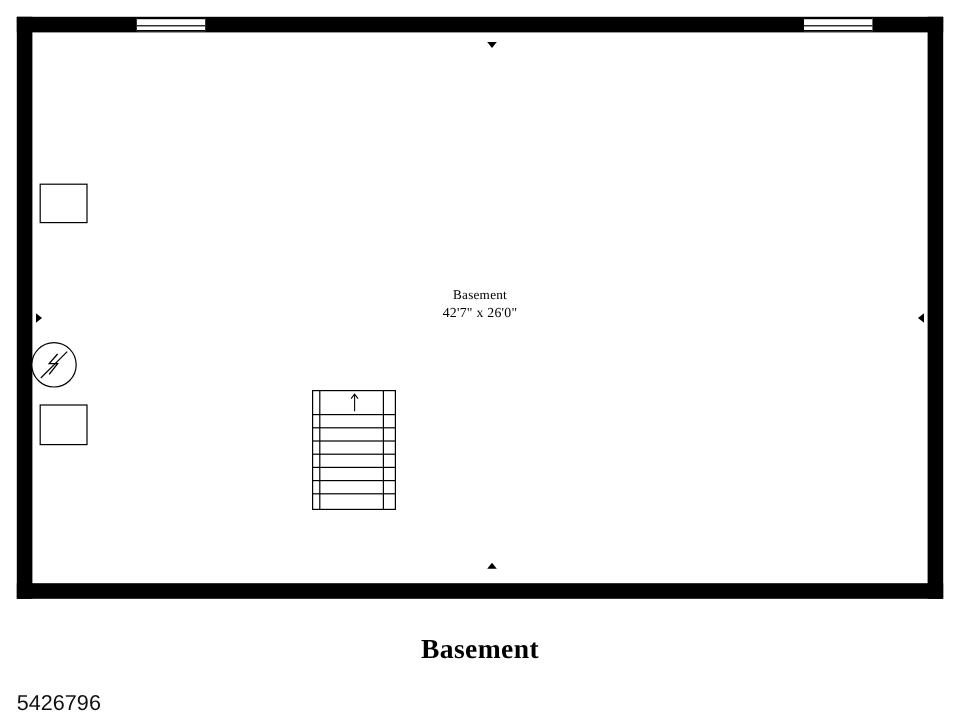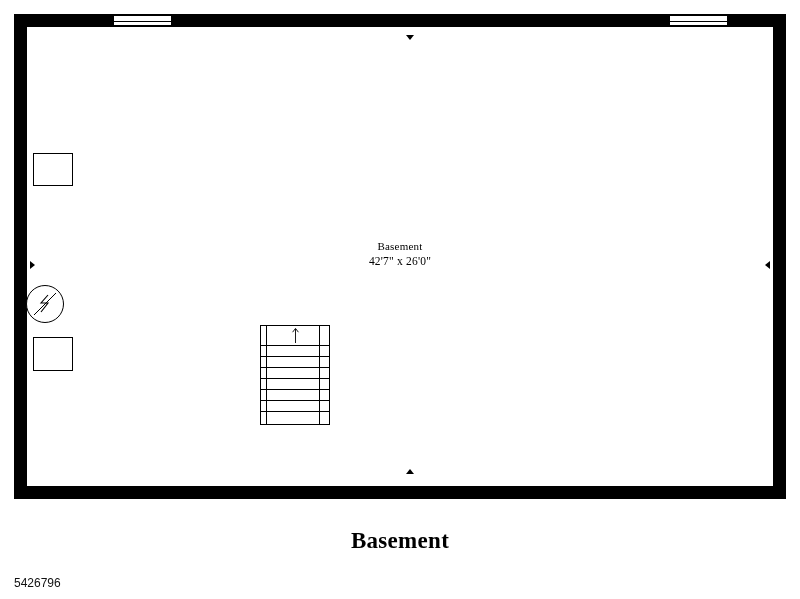--- a/index.html
+++ b/index.html
@@ -184,21 +184,21 @@
     font-weight: bold;
     letter-spacing: 0.3px;
   }
 
   
   #footer-id {
     position: absolute;
     left: 14px;
     top: 576px;
     font-family: "Liberation Sans", sans-serif;
-    font-size: 12px;
+    font-size: 18px;
     color: #111111;
   }
 </style>
 </head>
 <body>
 
 <div id="floorplan">
 
   <div class="floor-interior"></div>
 

